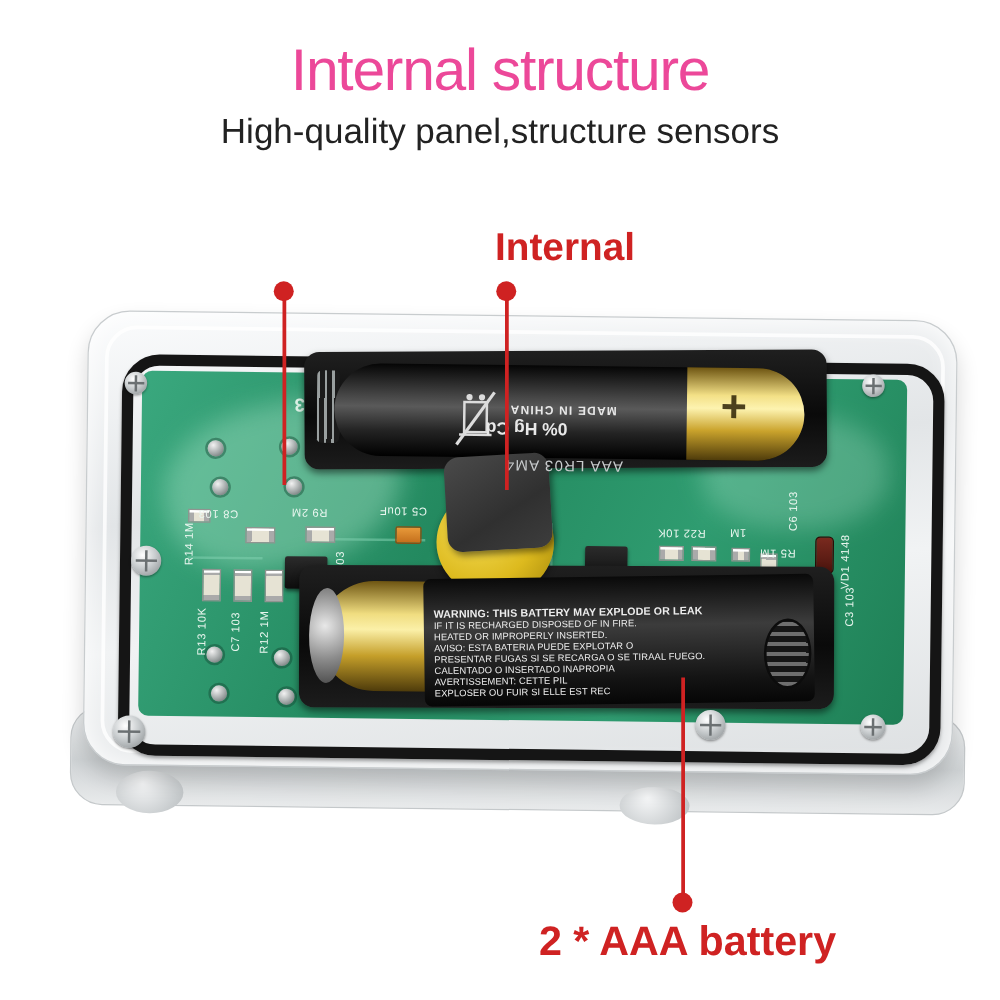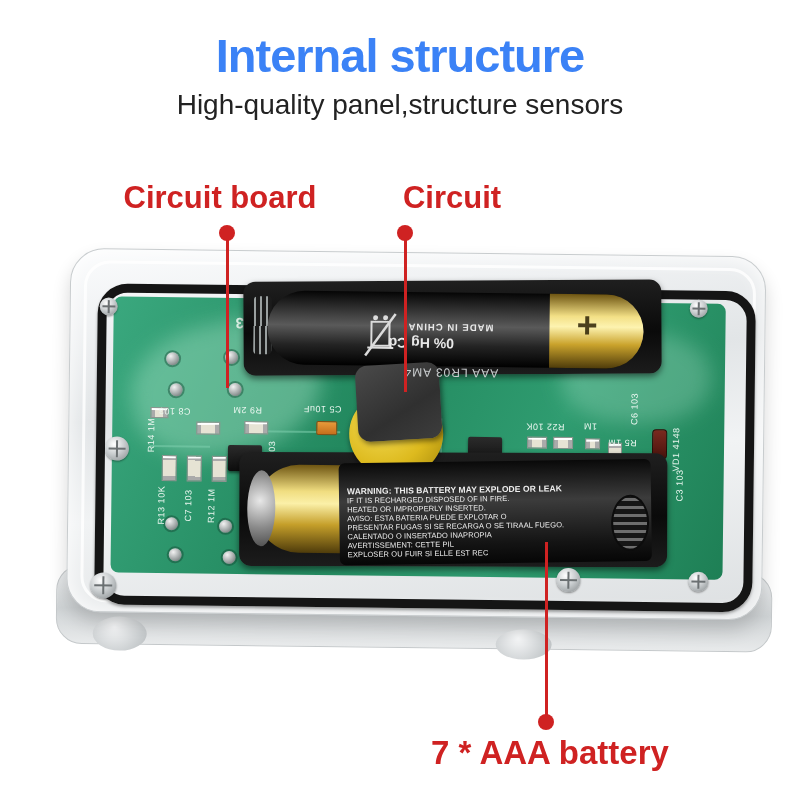--- a/index.html
+++ b/index.html
@@ -1,21 +1,21 @@
 <!DOCTYPE html>
 <html><head>
 <meta charset="utf-8">
 <style>
   html,body{margin:0;padding:0;background:#fff;}
   #stage{position:relative;width:800px;height:800px;background:#fff;overflow:hidden;
          font-family:"Liberation Sans", sans-serif;}
   .abs{position:absolute;}
   .ctr{transform:translateX(-50%);}
   
-  .title{left:400px;top:28px;font-size:47px;font-weight:bold;color:#3b82f6;letter-spacing:-1px;white-space:nowrap;}
+  .title{left:400px;top:28px;font-size:47px;font-weight:normal;color:#ec4899;letter-spacing:-1px;white-space:nowrap;}
   .subtitle{left:400px;top:89px;font-size:28px;font-weight:400;color:#222;white-space:nowrap;}
   
   .callout{font-weight:bold;color:#cf2222;white-space:nowrap;}
   .lead-line{width:3px;background:#cf2222;z-index:30;}
   .lead-dot{width:16px;height:16px;border-radius:50%;background:#cf2222;z-index:30;}
   
   #device{position:absolute;left:0;top:0;width:800px;height:800px;transform:rotate(0.7deg);transform-origin:400px 450px;}
   .case-body{left:68px;top:252px;width:694px;height:362px;border-radius:34px;z-index:2;
     background:linear-gradient(172deg,#fbfcfd,#e2e5e7 38%,#f1f3f4 60%,#dcdfe1);
     border:1px solid #c8ccce;box-shadow:0 10px 18px rgba(0,0,0,.16), inset 0 0 22px #ffffff;}
@@ -187,23 +187,22 @@
     <div class="abs screw" style="left:98px;top:301px;width:18px;height:18px;"></div>
     <div class="abs screw" style="left:105px;top:440px;width:24px;height:24px;"></div>
     <div class="abs screw" style="left:688px;top:296px;width:18px;height:18px;"></div>
     <div class="abs screw" style="left:690px;top:568px;width:20px;height:20px;"></div>
     <div class="abs screw" style="left:558px;top:566px;width:24px;height:24px;"></div>
     <div class="abs screw" style="left:92px;top:576px;width:26px;height:26px;"></div>
   </div>
 
   <div class="abs lead-dot" style="left:219px;top:225px;"></div>
   <div class="abs lead-line" style="left:226px;top:238px;height:150px;"></div>
-  <div class="abs ctr callout" style="left:220px;top:180px;font-size:31px;">Circuit board</div>
 
   <div class="abs lead-dot" style="left:397px;top:225px;"></div>
   <div class="abs lead-line" style="left:404px;top:238px;height:154px;"></div>
-  <div class="abs ctr callout" style="left:452px;top:180px;font-size:31px;">Circuit</div>
+  <div class="abs ctr callout" style="left:452px;top:180px;font-size:31px;">Internal</div>
 
   <div class="abs lead-line" style="left:545px;top:542px;height:176px;"></div>
   <div class="abs lead-dot" style="left:538px;top:714px;"></div>
-  <div class="abs ctr callout" style="left:550px;top:734px;font-size:33px;">7 * AAA battery</div>
+  <div class="abs ctr callout" style="left:550px;top:734px;font-size:33px;">2 * AAA battery</div>
 
 </div>
 
 </body></html>

